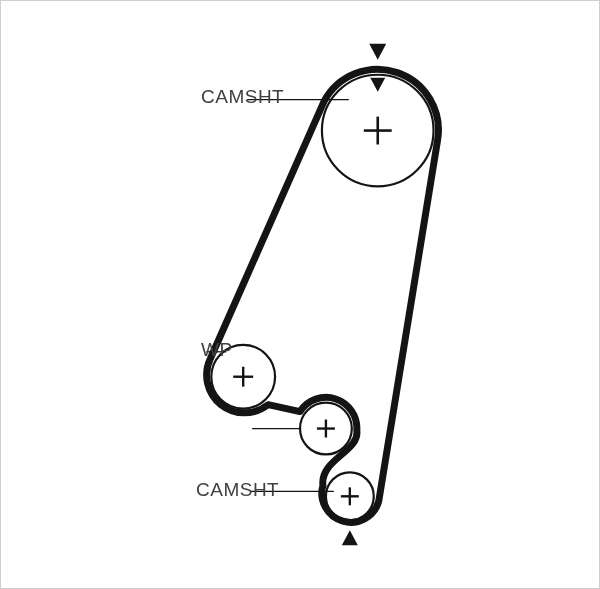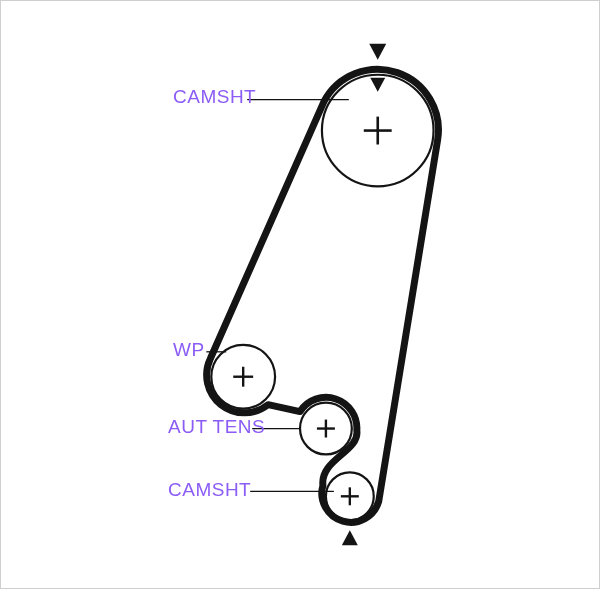--- a/index.html
+++ b/index.html
@@ -21,24 +21,25 @@
     position: absolute;
     left: 0;
     top: 0;
     width: 100%;
     height: 100%;
   }
   .pulley-label {
     position: absolute;
     font-size: 19px;
     line-height: 19px;
-    color: #8b5cf6;
+    color: #404040;
     letter-spacing: 0.5px;
     white-space: nowrap;
     user-select: none;
+    margin-left: 28px;
   }
   .label-camshaft  { left: 172px; top: 86px;  }
   .label-wp        { left: 172px; top: 339px; }
   .label-tensioner { left: 167px; top: 416px; }
   .label-crankshaft{ left: 167px; top: 479px; }
 </style>
 </head>
 <body>
 
 <div class="canvas">
@@ -85,17 +86,16 @@
     <line x1="247" y1="99" x2="349" y2="99" stroke="#141414" stroke-width="1.3"></line>
     <line x1="206" y1="352" x2="226" y2="352" stroke="#141414" stroke-width="1.3"></line>
     <line x1="252" y1="429" x2="301" y2="429" stroke="#141414" stroke-width="1.3"></line>
     <line x1="250" y1="492" x2="334" y2="492" stroke="#141414" stroke-width="1.3"></line>
   </svg>
 
   <div class="pulley-label label-camshaft">CAMSHT</div>
 
   <div class="pulley-label label-wp">WP</div>
 
-  <div class="pulley-label label-tensioner">AUT TENS</div>
 
   <div class="pulley-label label-crankshaft">CAMSHT</div>
 
 </div>
 
 </body></html>

